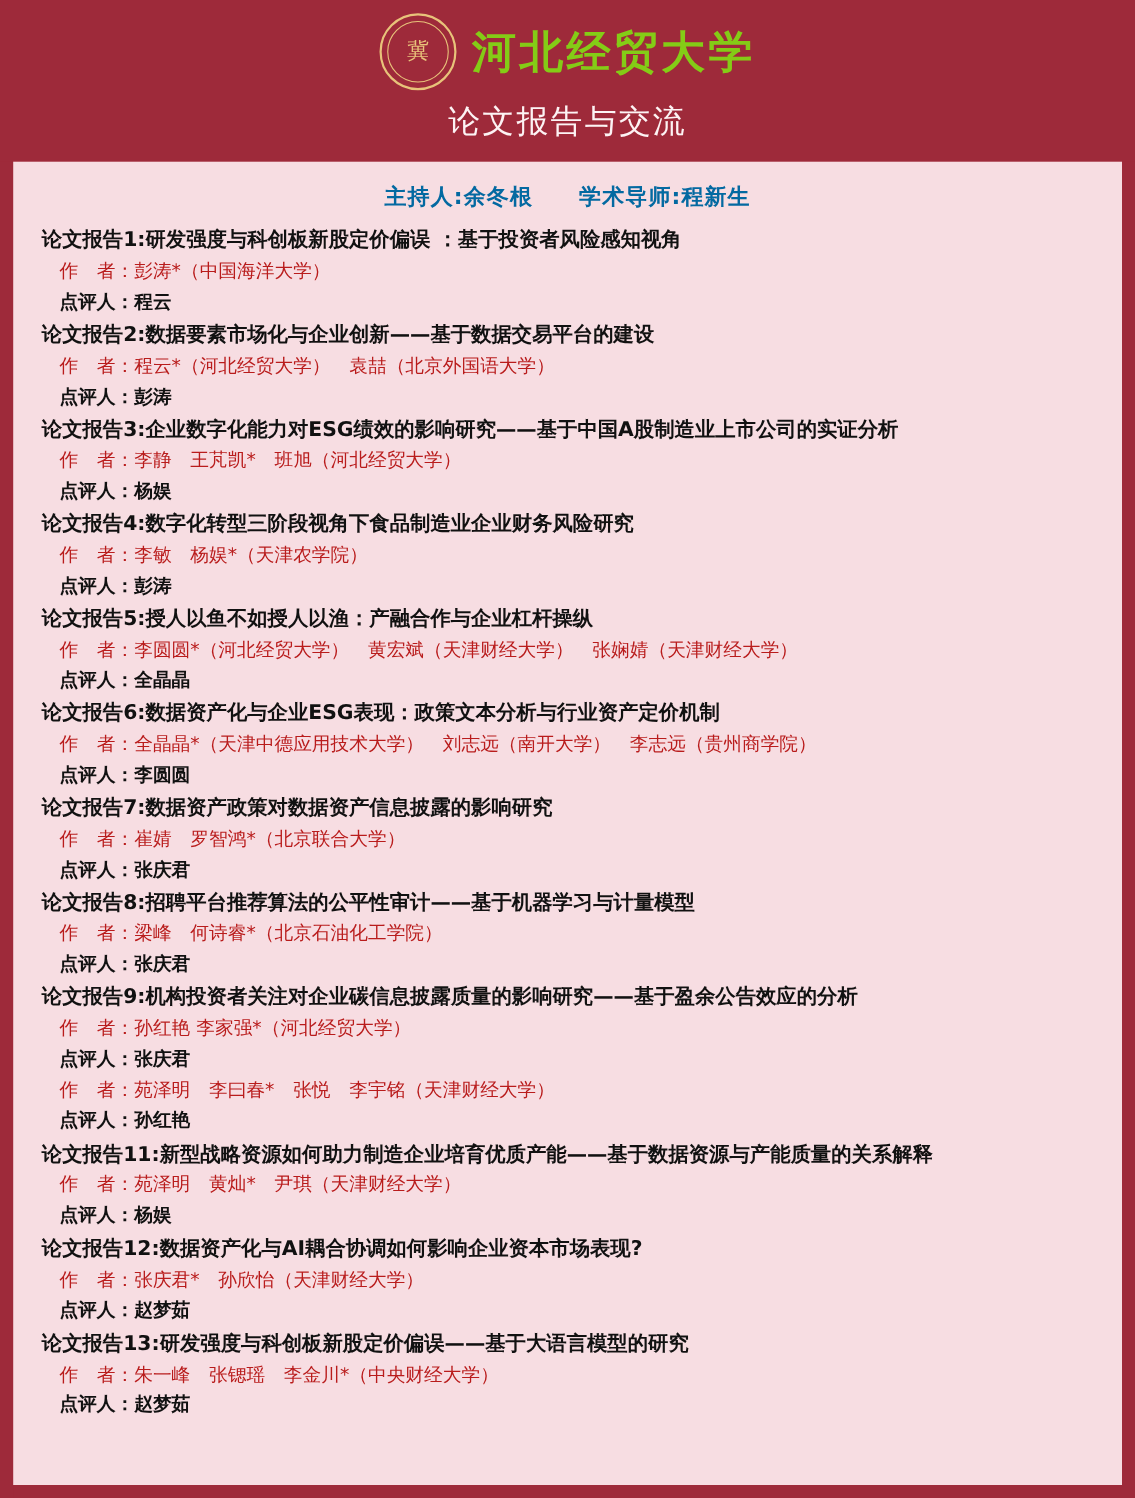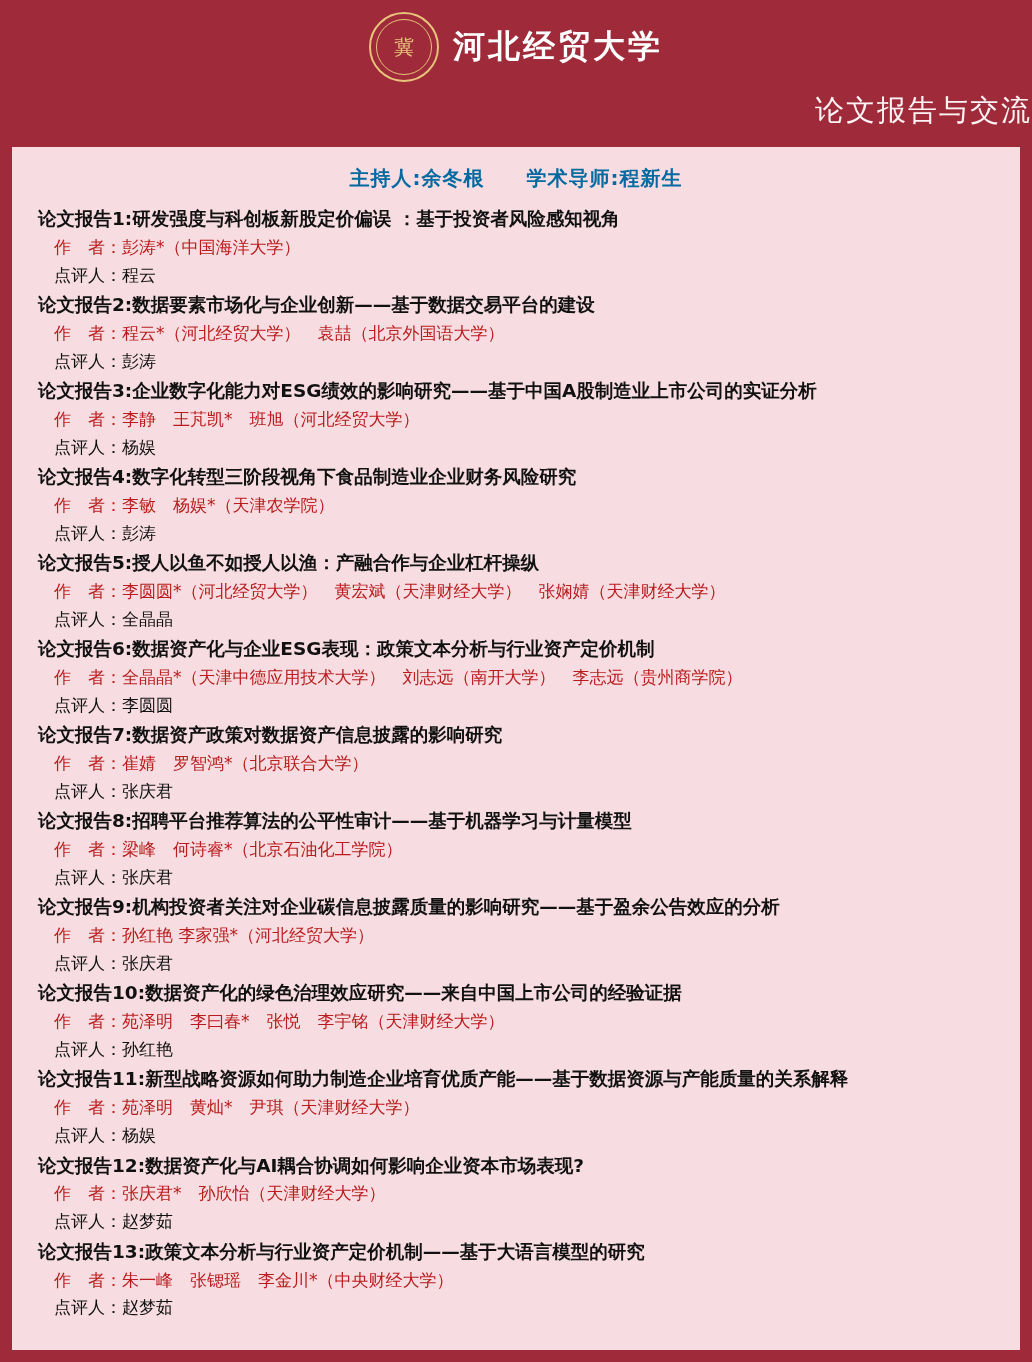--- a/index.html
+++ b/index.html
@@ -56,38 +56,37 @@
     border: 1px solid #e8c37a;
     border-radius: 50%;
   }
   .logo-seal .seal-inner {
     font-size: 20px;
     color: #e8c37a;
     font-family: "Liberation Serif", serif;
     line-height: 1;
   }
   .logo-text {
-    font-size: 32px;
+    font-size: 40px;
     letter-spacing: 3px;
-    color: #ffffff;
+    color: #84cc16;
     font-family: "DejaVu Serif", serif;
     font-weight: bold;
     white-space: nowrap;
   }
   .forum-title {
     font-size: 29px;
     line-height: 1.42;
     color: #fdf3f4;
     letter-spacing: 2px;
     font-family: "DejaVu Sans", sans-serif;
     margin-top: 6px;
   }
   .forum-title .line2 {
     display: block;
-    text-align: right;
   }
   
   .content {
     padding: 14px 26px 0 26px;
   }
   .hosts {
     text-align: center;
     font-size: 20px;
     font-weight: bold;
     color: #0369a1;
@@ -118,20 +117,21 @@
     font-family: "DejaVu Sans", sans-serif;
     white-space: nowrap;
   }
   .line-rev {
     font-size: 17px;
     color: #111;
     line-height: 1.62;
     padding-left: 16px;
     font-family: "DejaVu Sans", sans-serif;
     white-space: nowrap;
+    font-weight: bold;
   }
 </style>
 </head>
 <body>
 
 <div class="poster">
 
   <div class="header">
     <div class="logo-row">
       <div class="logo-seal">
@@ -200,37 +200,36 @@
       <div class="line-rev">点评人：张庆君</div>
     </div>
 
     <div class="entry">
       <div class="line-title">论文报告9:机构投资者关注对企业碳信息披露质量的影响研究——基于盈余公告效应的分析</div>
       <div class="line-sub">作　者：孙红艳 李家强*（河北经贸大学）</div>
       <div class="line-rev">点评人：张庆君</div>
     </div>
 
     <div class="entry">
-      <div class="line-title">论文报告10:数据资产化的绿色治理效应研究——来自中国上市公司的经验证据</div>
       <div class="line-sub">作　者：苑泽明　李曰春*　张悦　李宇铭（天津财经大学）</div>
       <div class="line-rev">点评人：孙红艳</div>
     </div>
 
     <div class="entry">
       <div class="line-title">论文报告11:新型战略资源如何助力制造企业培育优质产能——基于数据资源与产能质量的关系解释</div>
       <div class="line-sub">作　者：苑泽明　黄灿*　尹琪（天津财经大学）</div>
       <div class="line-rev">点评人：杨娱</div>
     </div>
 
     <div class="entry">
       <div class="line-title">论文报告12:数据资产化与AI耦合协调如何影响企业资本市场表现?</div>
       <div class="line-sub">作　者：张庆君*　孙欣怡（天津财经大学）</div>
       <div class="line-rev">点评人：赵梦茹</div>
     </div>
 
     <div class="entry">
-      <div class="line-title">论文报告13:政策文本分析与行业资产定价机制——基于大语言模型的研究</div>
+      <div class="line-title">论文报告13:研发强度与科创板新股定价偏误——基于大语言模型的研究</div>
       <div class="line-sub">作　者：朱一峰　张锶瑶　李金川*（中央财经大学）</div>
       <div class="line-rev">点评人：赵梦茹</div>
     </div>
 
   </div>
 </div>
 
 </body></html>

